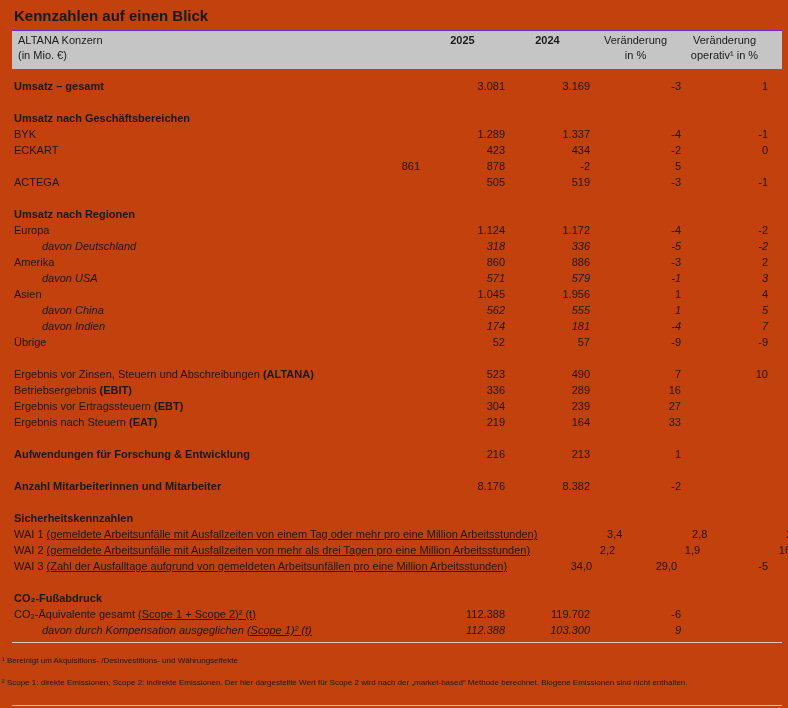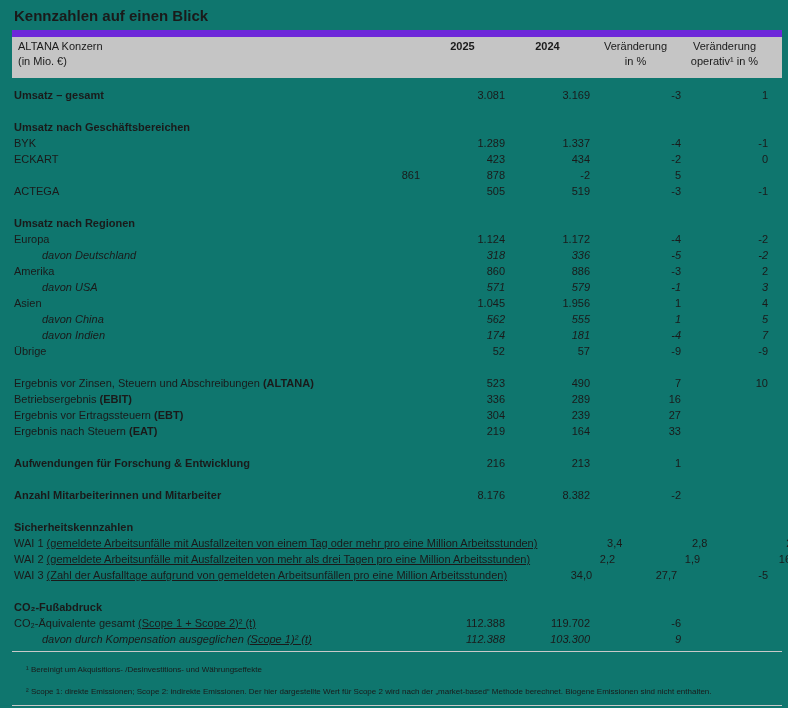--- a/index.html
+++ b/index.html
@@ -1,40 +1,40 @@
 <!DOCTYPE html>
 <html><head>
 <meta charset="utf-8">
 <style>
   html,body { margin:0; padding:0; background:#ffffff; }
   .page {
-    position:relative; width:788px; height:708px; background:#0f766e;
+    position:relative; width:788px; height:708px; background:#c2410c;
     font-family:"Liberation Sans","DejaVu Sans",sans-serif;
     font-size:11px; color:#1a1a1a; overflow:hidden;
   }
   .title { margin:0; padding:7px 0 0 14px; font-size:15px; line-height:17px; font-weight:700; }
   .band {
-    margin:6px 0 0 12px; width:770px; height:48px; background:#c5c5c5;
-    border-top:7px solid #6d28d9;
+    margin:6px 0 0 12px; width:770px; height:39px; background:#c5c5c5;
+    border-top:1px solid #6d28d9;
     display:grid; grid-template-columns:1fr 85px 85px 91px 87px;
     padding:2px 14px 0 6px; box-sizing:border-box; line-height:15px;
   }
   .band .num { text-align:center; }
   .band .hyear { font-weight:700; }
   .tbody { margin:9px 0 0 14px; width:754px; }
   .row { display:grid; grid-template-columns:1fr 85px 85px 91px 87px; height:16px; line-height:16px; white-space:nowrap; }
   .row .num { text-align:right; }
   .row .label { overflow:visible; }
   .bold { font-weight:700; }
   .italic { font-style:italic; }
   .indent { padding-left:28px; }
   .small { font-size:11px; letter-spacing:0;text-decoration:underline; }
   .spacer { height:16px; }
   .sep { margin:4px 0 0 12px; width:770px; height:0; border-top:1px solid #c9c9c9; }
-  .fn { margin:0; padding-left:26px; font-size:8px; line-height:10px; }
+  .fn { margin:0; padding-left:2px; font-size:8px; line-height:10px; }
   .fn1 { margin-top:13px; }
   .fn2 { margin-top:12px; }
   .bottomline { position:absolute; left:12px; bottom:2px; width:770px; height:0; border-top:1px solid #c9c9c9; }
 </style>
 </head>
 <body>
 
 <div class="page">
   <h1 class="title">Kennzahlen auf einen Blick</h1>
 
@@ -225,21 +225,21 @@
       <div class="row">
         <div class="label"><span>WAI 2 </span><span class="small">(gemeldete Arbeitsunfälle mit Ausfallzeiten von mehr als drei Tagen pro eine Million Arbeitsstunden)</span></div>
         <div class="num">2,2</div>
         <div class="num">1,9</div>
         <div class="num">16</div>
         <div class="num"></div>
       </div>
       <div class="row">
         <div class="label"><span>WAI 3 </span><span class="small">(Zahl der Ausfalltage aufgrund von gemeldeten Arbeitsunfällen pro eine Million Arbeitsstunden)</span></div>
         <div class="num">34,0</div>
-        <div class="num">27,7</div>
+        <div class="num">29,0</div>
         <div class="num">-5</div>
         <div class="num"></div>
       </div>
       <div class="spacer"></div>
       <div class="row">
         <div class="label bold"><span>CO₂-Fußabdruck</span></div>
         <div class="num"></div>
         <div class="num"></div>
         <div class="num"></div>
         <div class="num"></div>

